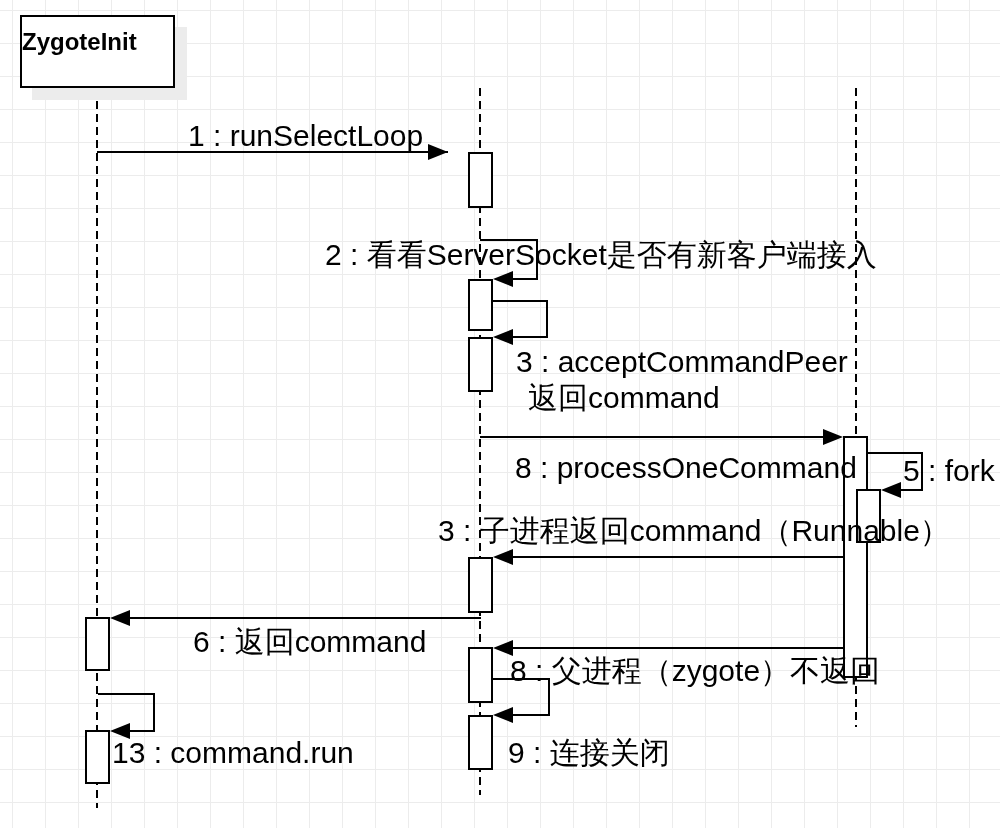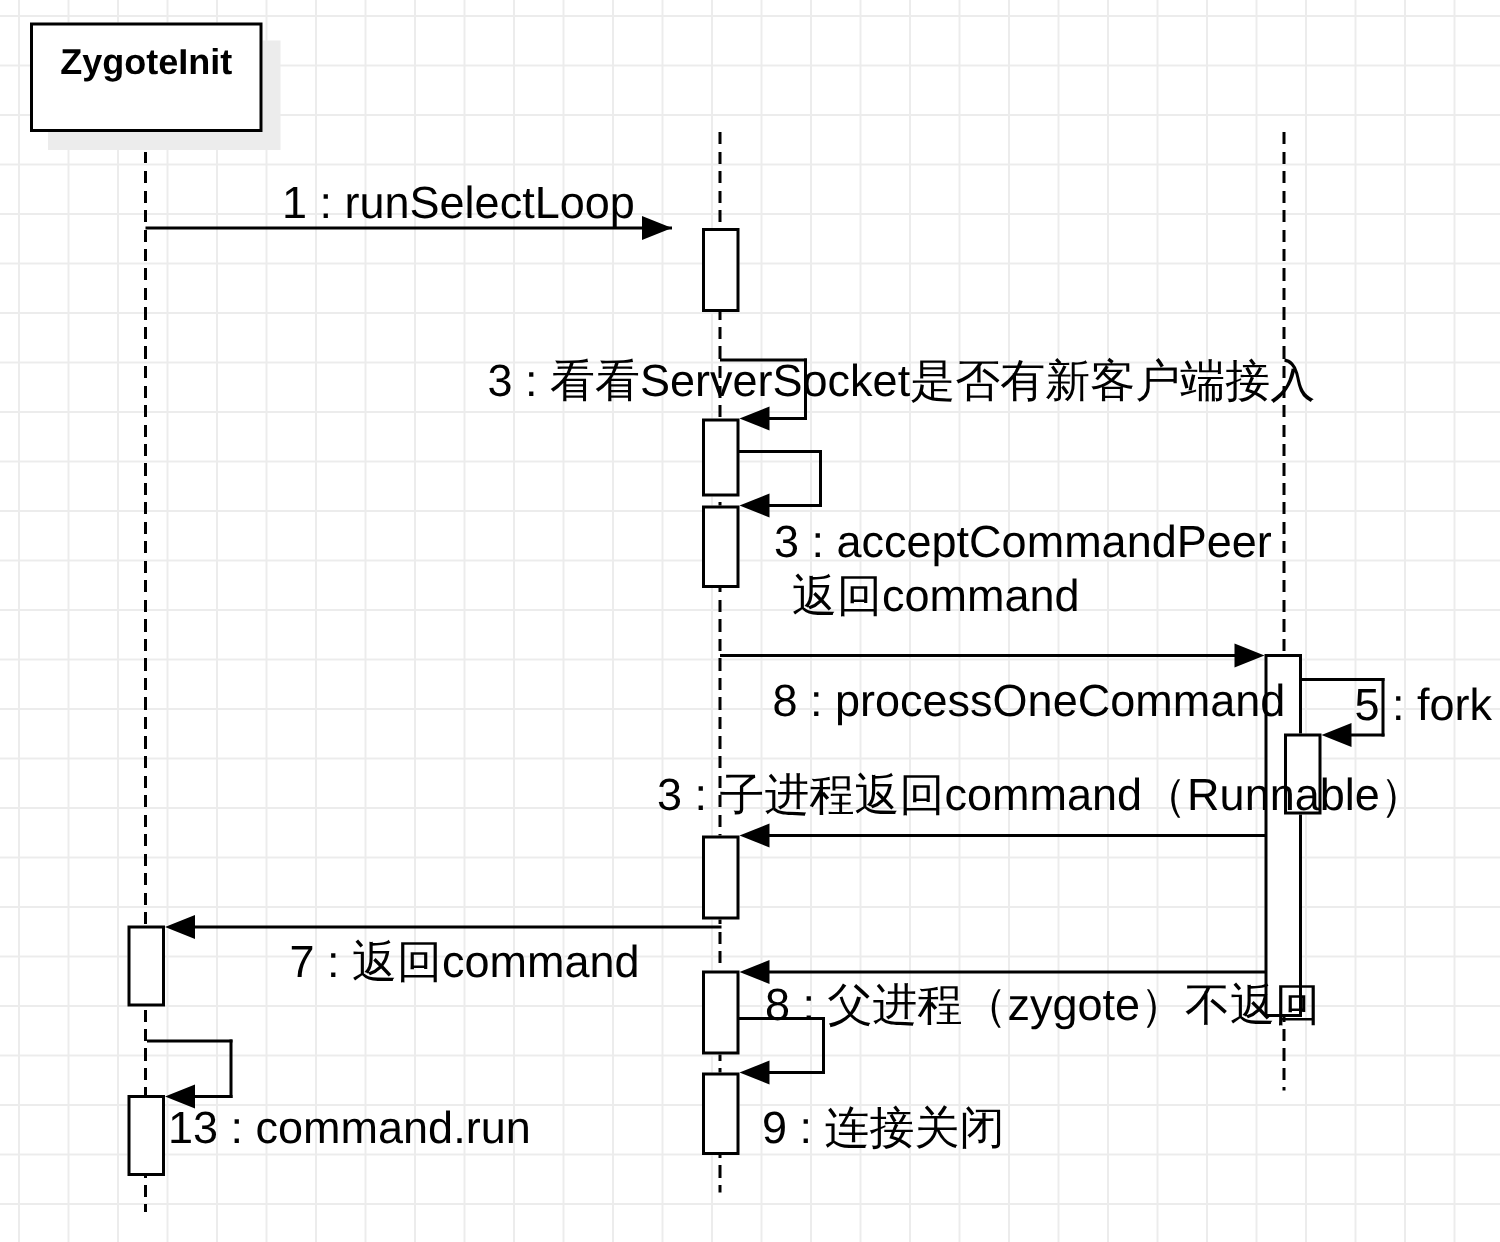--- a/index.html
+++ b/index.html
@@ -10,21 +10,21 @@
       linear-gradient(to right,#ececec 1px,transparent 1px),
       linear-gradient(to bottom,#ececec 1px,transparent 1px);
     background-size:33px 33px;
     background-position:12px 10px;
     font-family:"Liberation Sans","DejaVu Sans",sans-serif;
     color:#000;
   }
   .actor{
     position:absolute;box-sizing:border-box;background:#fff;
     border:2px solid #000;box-shadow:12px 12px 0 #ececec;
-    display:flex;justify-content:center;align-items:flex-start;
+    display:flex;align-items:flex-start;
     padding-top:11px;font-weight:bold;font-size:24px;z-index:5;
   }
   .lifeline{
     position:absolute;width:2px;z-index:1;
     background-image:repeating-linear-gradient(to bottom,#000 0 8px,transparent 8px 13px);
   }
   .act{
     position:absolute;box-sizing:border-box;width:25px;
     background:#fff;border:2px solid #000;z-index:3;
   }
@@ -64,21 +64,21 @@
     <div class="hl" style="left:97px;top:151px;width:351px"></div>
     <div class="ar right" style="left:428px;top:144px"></div>
     <div class="lbl" style="left:188px;top:119px">1 : runSelectLoop</div>
   </div>
 
   <div>
     <div class="hl" style="left:480px;top:239px;width:58px"></div>
     <div class="vl" style="left:536px;top:239px;height:41px"></div>
     <div class="hl" style="left:512px;top:278px;width:26px"></div>
     <div class="ar left" style="left:493px;top:271px"></div>
-    <div class="lbl" style="left:325px;top:238px">3 : 看看ServerSocket是否有新客户端接入</div>
+    <div class="lbl" style="left:325px;top:238px">2 : 看看ServerSocket是否有新客户端接入</div>
   </div>
 
   <div>
     <div class="hl" style="left:492px;top:300px;width:56px"></div>
     <div class="vl" style="left:546px;top:300px;height:37px"></div>
     <div class="hl" style="left:512px;top:336px;width:36px"></div>
     <div class="ar left" style="left:493px;top:329px"></div>
     <div class="lbl" style="left:516px;top:345px">3 : acceptCommandPeer</div>
     <div class="lbl" style="left:528px;top:381px">返回command</div>
   </div>
@@ -99,21 +99,21 @@
 
   <div>
     <div class="hl" style="left:512px;top:556px;width:332px"></div>
     <div class="ar left" style="left:493px;top:549px"></div>
     <div class="lbl" style="left:438px;top:514px">3 : 子进程返回command（Runnable）</div>
   </div>
 
   <div>
     <div class="hl" style="left:129px;top:617px;width:352px"></div>
     <div class="ar left" style="left:110px;top:610px"></div>
-    <div class="lbl" style="left:193px;top:625px">7 : 返回command</div>
+    <div class="lbl" style="left:193px;top:625px">6 : 返回command</div>
   </div>
 
   <div>
     <div class="hl" style="left:512px;top:647px;width:332px"></div>
     <div class="ar left" style="left:493px;top:640px"></div>
     <div class="lbl" style="left:510px;top:654px">8 : 父进程（zygote）不返回</div>
   </div>
 
   <div>
     <div class="hl" style="left:492px;top:678px;width:58px"></div>

